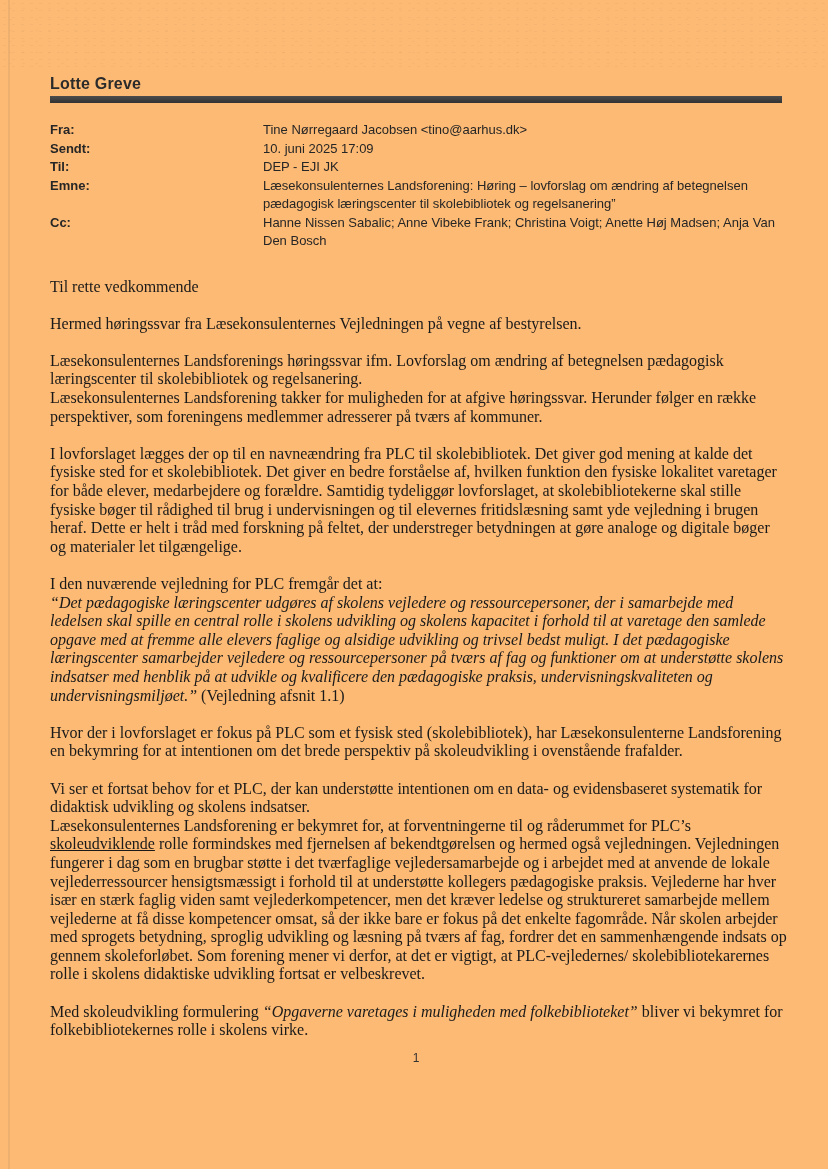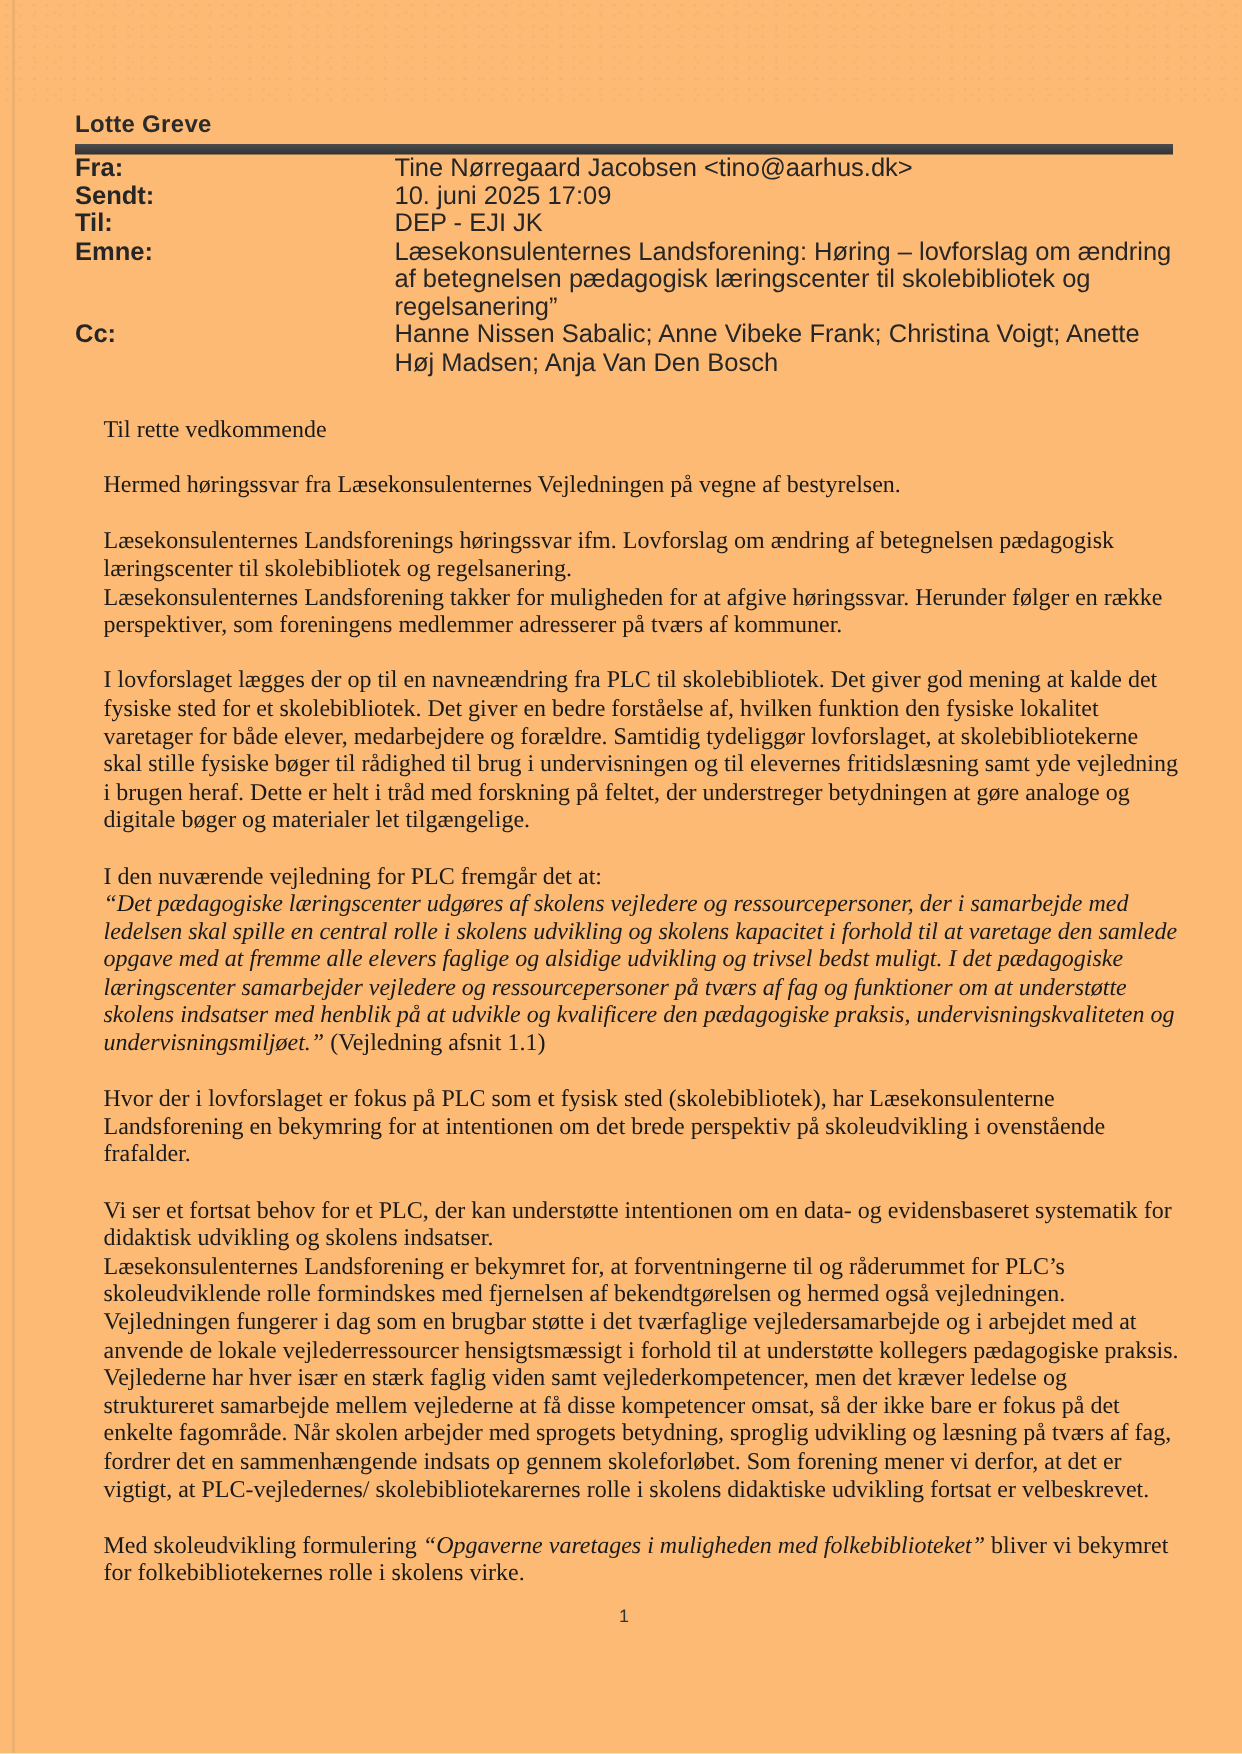--- a/index.html
+++ b/index.html
@@ -50,54 +50,54 @@
     letter-spacing: 0.2px;
     color: #2b2b2b;
   }
   .rule {
     margin-top: 2px;
     height: 7px;
     width: 732px;
     background: linear-gradient(180deg, #4d4d4d, #323232);
   }
   .email-header {
+    margin-top: 18px;
     font-family: "Liberation Sans", "DejaVu Sans", sans-serif;
-    font-size: 17px;
+    font-size: 13px;
     line-height: 18.5px;
     color: #262626;
   }
   .hrow { display: flex; }
   .hlabel {
     flex: 0 0 213px;
     width: 213px;
     font-weight: 700;
   }
   .hvalue { flex: 1; }
   .letter-body {
     margin-top: 27px;
     font-size: 16px;
     line-height: 18.6px;
     color: #1a1a1a;
-    margin-left: 19px;
   }
   .para {
     margin: 18.6px 0 0 0;
   }
   .letter-body .para:first-child { margin-top: 0; }
   .page-number {
     margin-top: 11px;
     width: 732px;
     text-align: center;
     font-family: "Liberation Sans", "DejaVu Sans", sans-serif;
     font-size: 12px;
     color: #333333;
   }
   .seg-bold { font-weight: 400; }
   .seg-italic { font-style: italic; text-align: right; }
-  .seg-underline { }
+  .seg-underline { text-decoration: underline; }
 </style>
 </head>
 <body>
 
 <div class="page">
   <div class="scan-noise"></div>
   <div class="scan-edge"></div>
 
   <div class="content">
     <div class="author">Lotte Greve</div>

